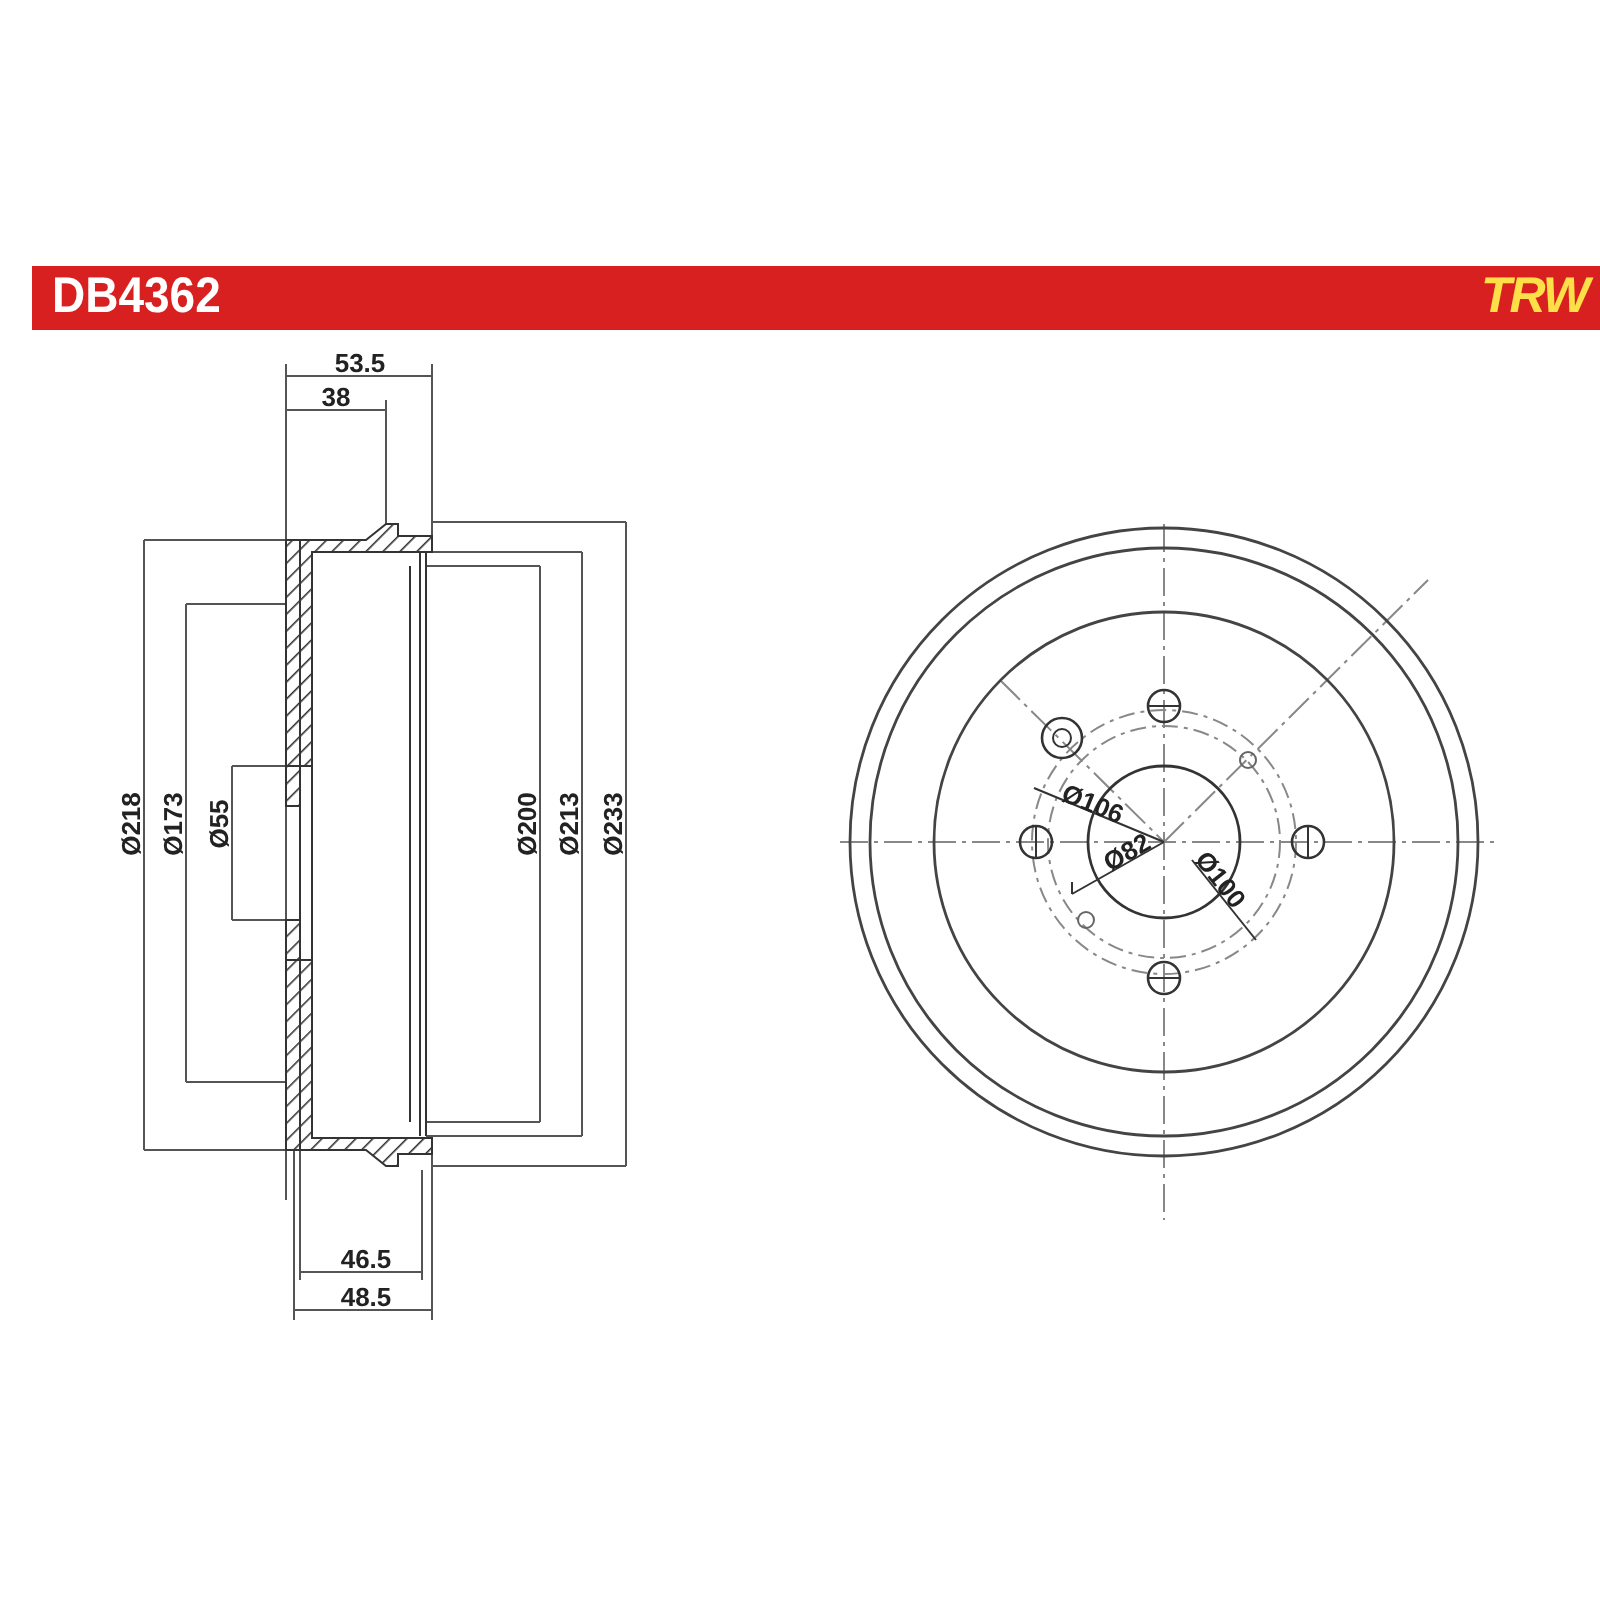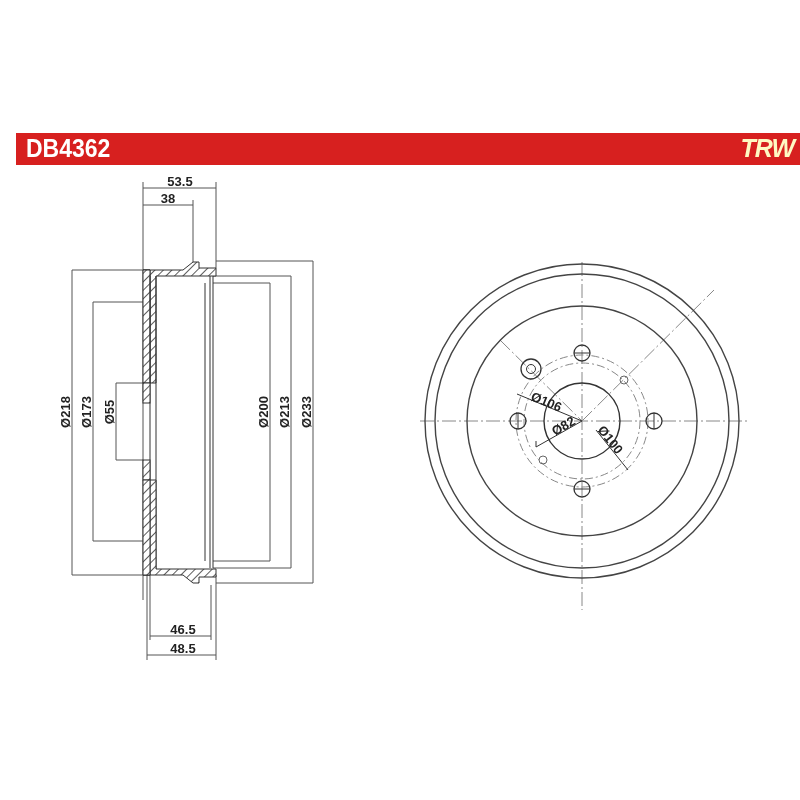--- a/index.html
+++ b/index.html
@@ -1,19 +1,19 @@
 <!DOCTYPE html>
 <html><head>
 <meta charset="utf-8">
 <style>
   html, body { margin: 0; padding: 0; background: #ffffff; }
   body { width: 800px; height: 800px; position: relative; overflow: hidden; font-family: "Liberation Sans", sans-serif; }
   .header-bar { position: absolute; left: 16px; top: 133px; width: 792px; height: 32px; background: #d7201f; }
   .header-bar .part-no { position: absolute; left: 10px; top: 1px; color: #ffffff; font-size: 25px; font-weight: bold; letter-spacing: 0px; transform: scaleX(0.92); transform-origin: left center; }
-  .header-bar .brand { position: absolute; right: 14px; top: 1px; color: #fef9c3; font-size: 25px; font-weight: bold; font-style: italic; letter-spacing: -1px; }
+  .header-bar .brand { position: absolute; right: 14px; top: 1px; color: #fde047; font-size: 25px; font-weight: bold; font-style: italic; letter-spacing: -1px; }
   svg.drawing { position: absolute; left: 0; top: 0; }
   .dim { font-family: "Liberation Sans", sans-serif; font-size: 13px; font-weight: bold; fill: #222; }
   .dimv { font-family: "Liberation Sans", sans-serif; font-size: 13px; font-weight: bold; fill: #222; }
 </style>
 </head>
 <body>
 
 <div class="header-bar">
   <span class="part-no">DB4362</span>
   <span class="brand">TRW</span>

